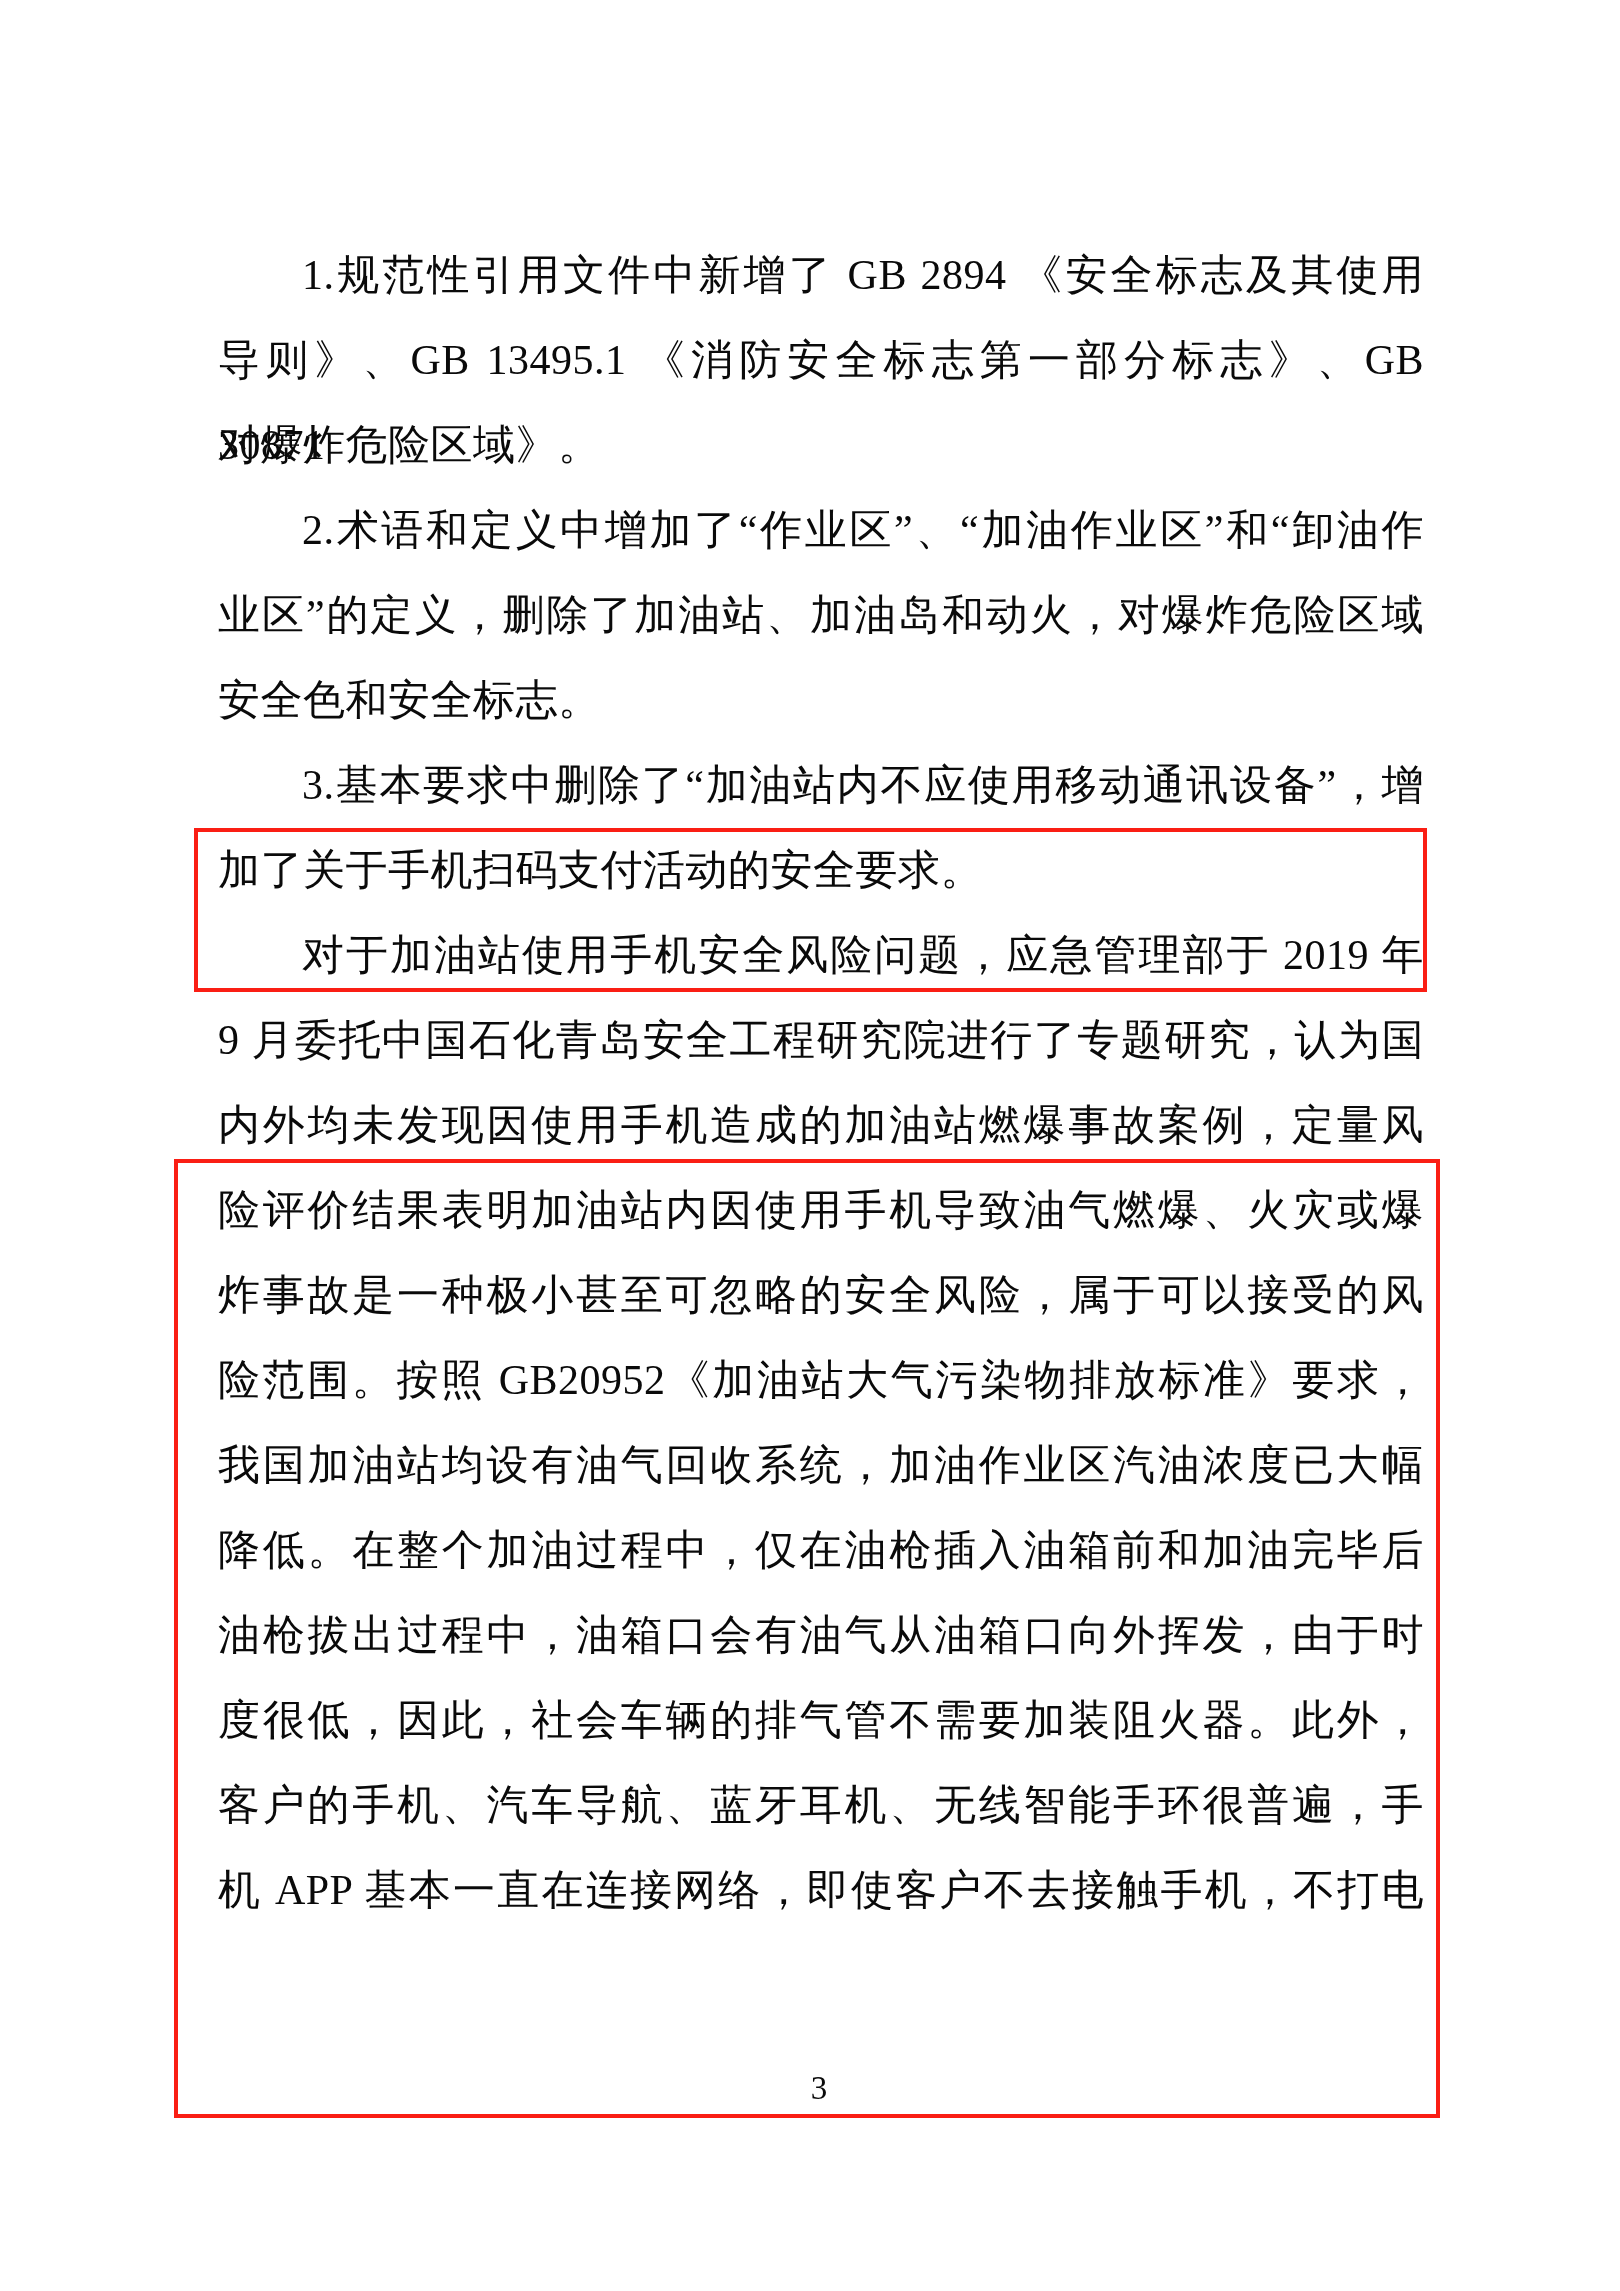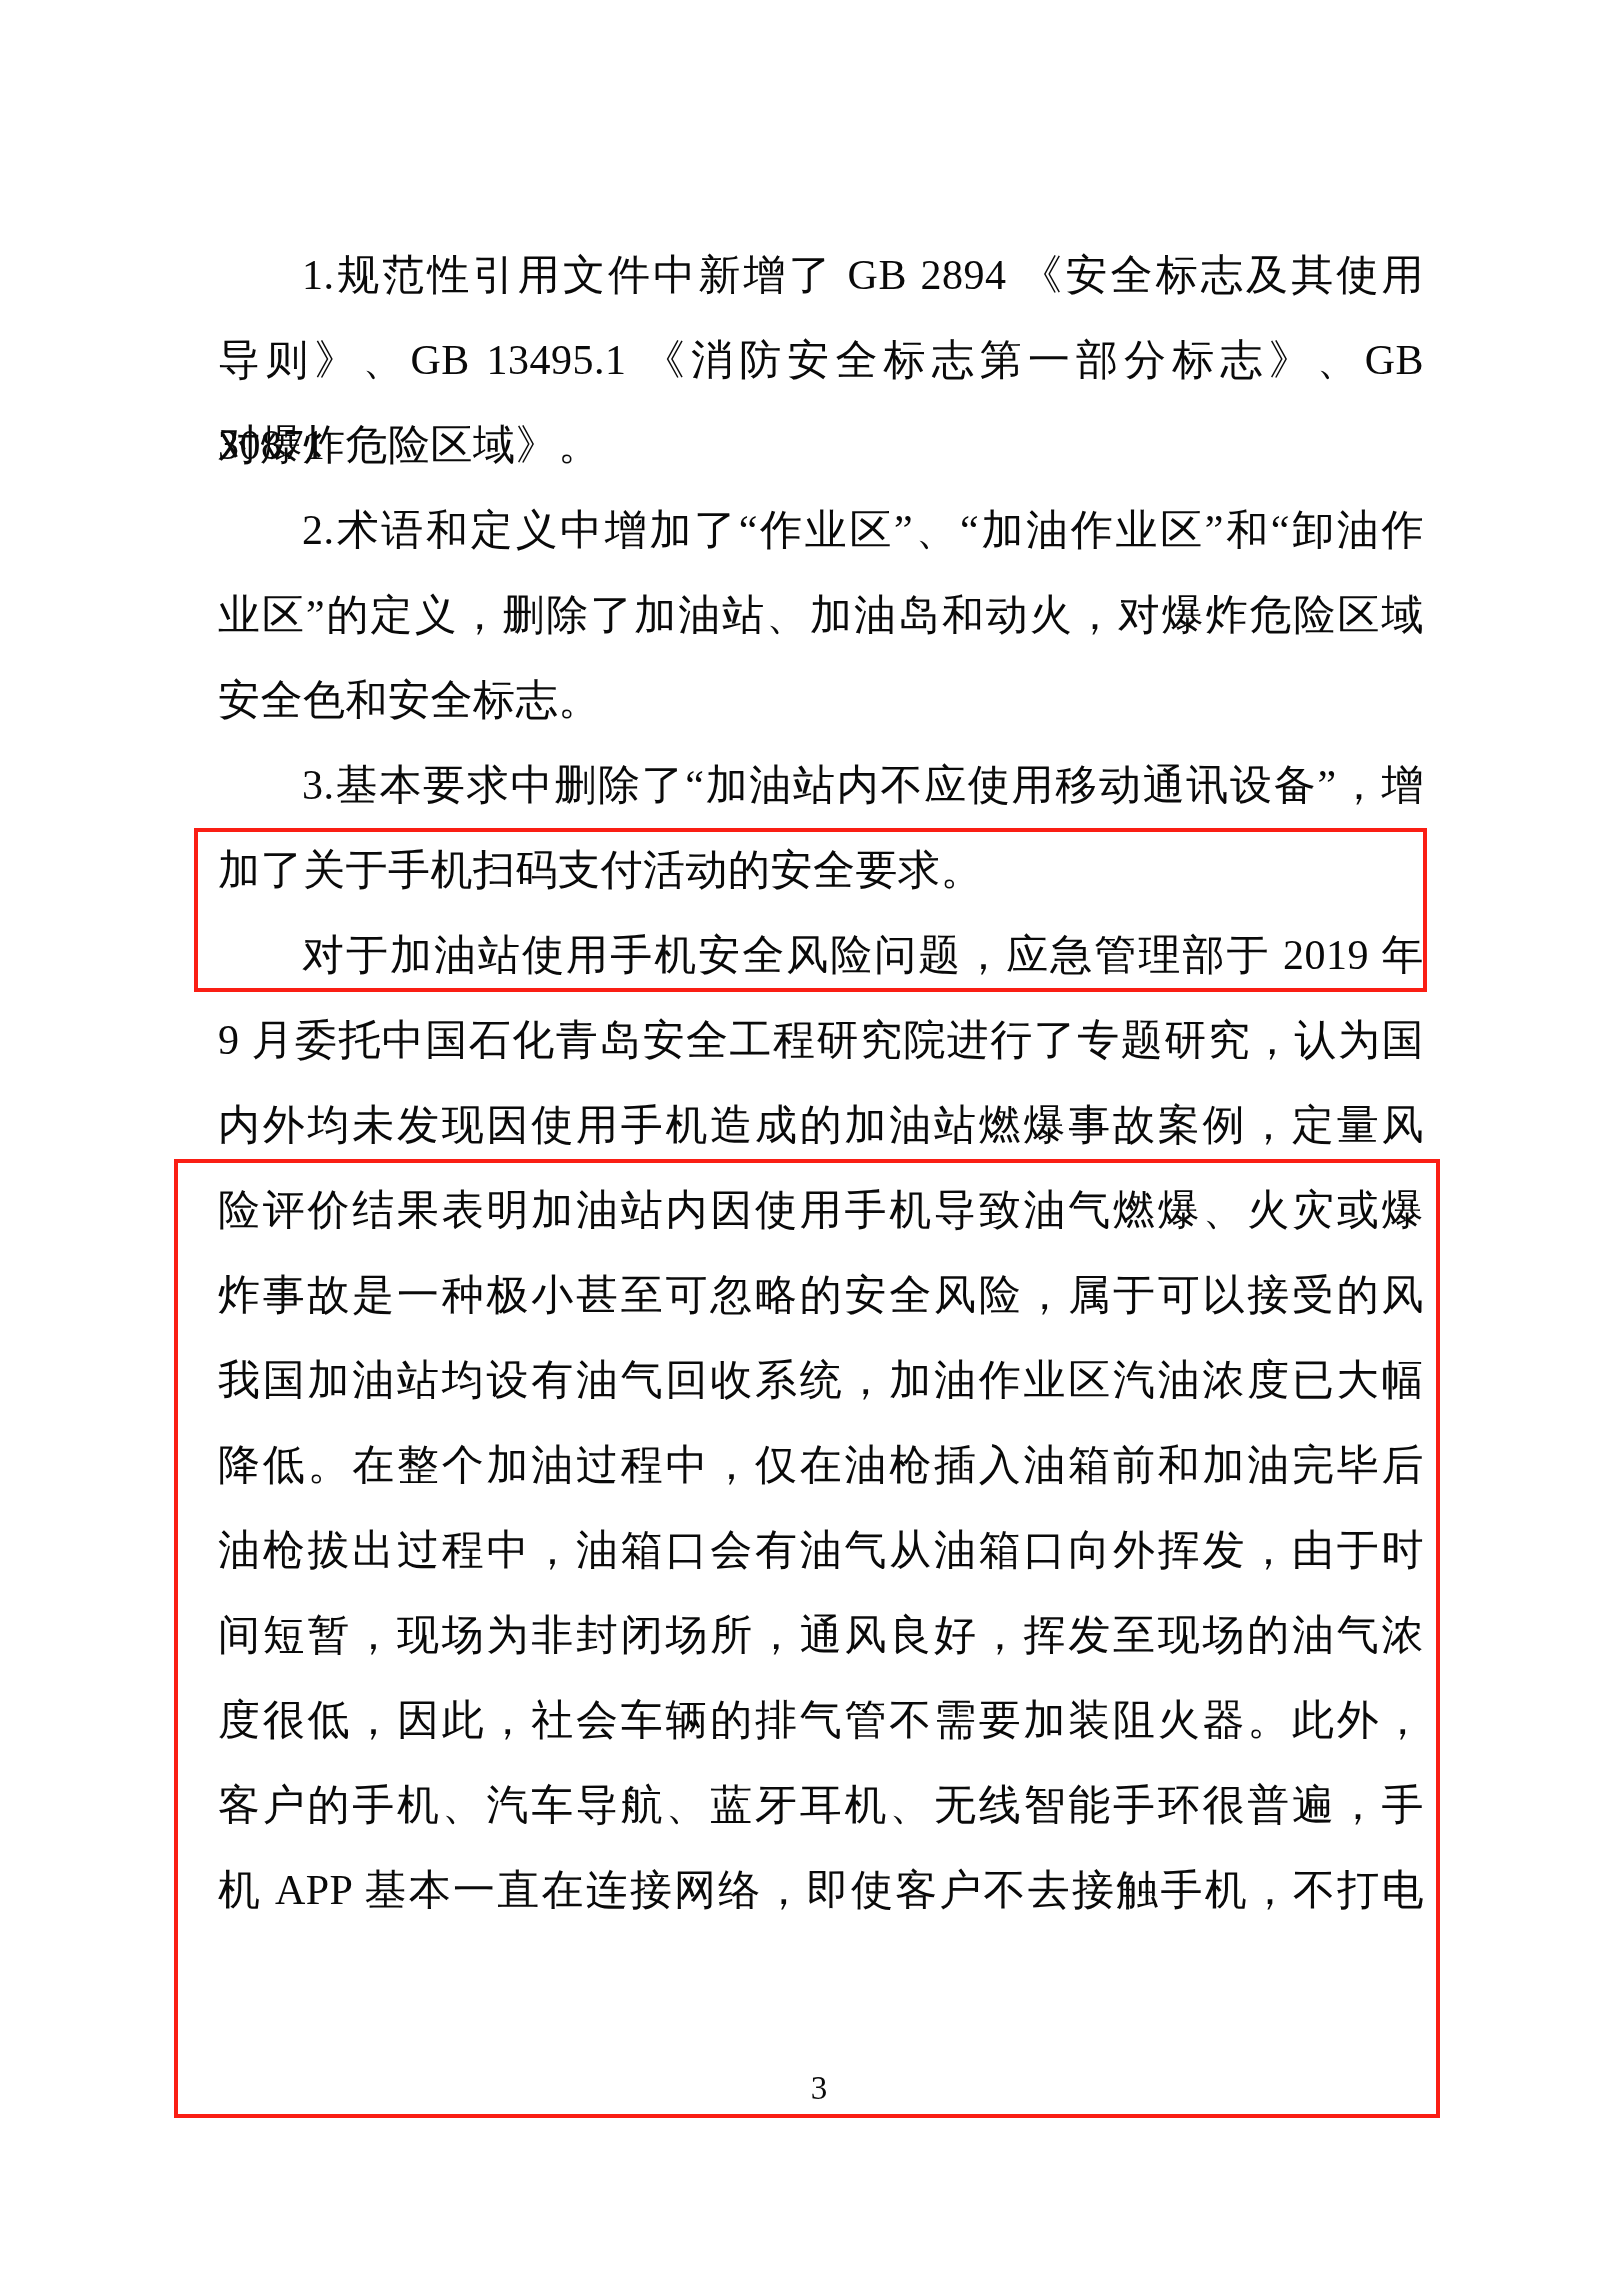--- a/index.html
+++ b/index.html
@@ -81,24 +81,24 @@
       <div class="line indent just">2.术语和定义中增加了“作业区”、“加油作业区”和“卸油作</div>
       <div class="line just">业区”的定义，删除了加油站、加油岛和动火，对爆炸危险区域</div>
       <div class="line">安全色和安全标志。</div>
       <div class="line indent just">3.基本要求中删除了“加油站内不应使用移动通讯设备”，增</div>
       <div class="line">加了关于手机扫码支付活动的安全要求。</div>
       <div class="line indent just">对于加油站使用手机安全风险问题，应急管理部于 2019 年</div>
       <div class="line just">9 月委托中国石化青岛安全工程研究院进行了专题研究，认为国</div>
       <div class="line just">内外均未发现因使用手机造成的加油站燃爆事故案例，定量风</div>
       <div class="line just">险评价结果表明加油站内因使用手机导致油气燃爆、火灾或爆</div>
       <div class="line just">炸事故是一种极小甚至可忽略的安全风险，属于可以接受的风</div>
+      <div class="line just">险范围。按照 GB20952《加油站大气污染物排放标准》要求，</div>
       <div class="line just">我国加油站均设有油气回收系统，加油作业区汽油浓度已大幅</div>
       <div class="line just">降低。在整个加油过程中，仅在油枪插入油箱前和加油完毕后</div>
       <div class="line just">油枪拔出过程中，油箱口会有油气从油箱口向外挥发，由于时</div>
-      <div class="line just">间短暂，现场为非封闭场所，通风良好，挥发至现场的油气浓</div>
       <div class="line just">度很低，因此，社会车辆的排气管不需要加装阻火器。此外，</div>
       <div class="line just">客户的手机、汽车导航、蓝牙耳机、无线智能手环很普遍，手</div>
       <div class="line just">机 APP 基本一直在连接网络，即使客户不去接触手机，不打电</div>
     </div>
 
   <div class="page-number">3</div>
 
   <div class="watermark">
     <svg class="wechat-icon" viewBox="0 0 96 78" xmlns="http://www.w3.org/2000/svg">
       <g fill="#ffffff" stroke="#d9d9d9" stroke-width="3">

